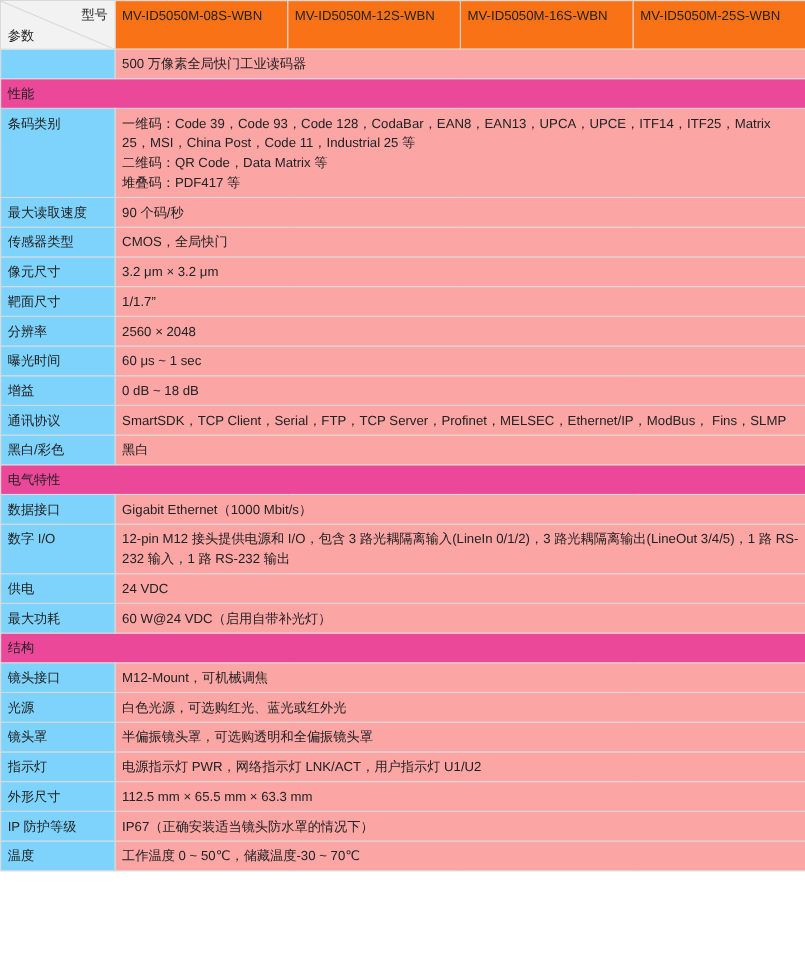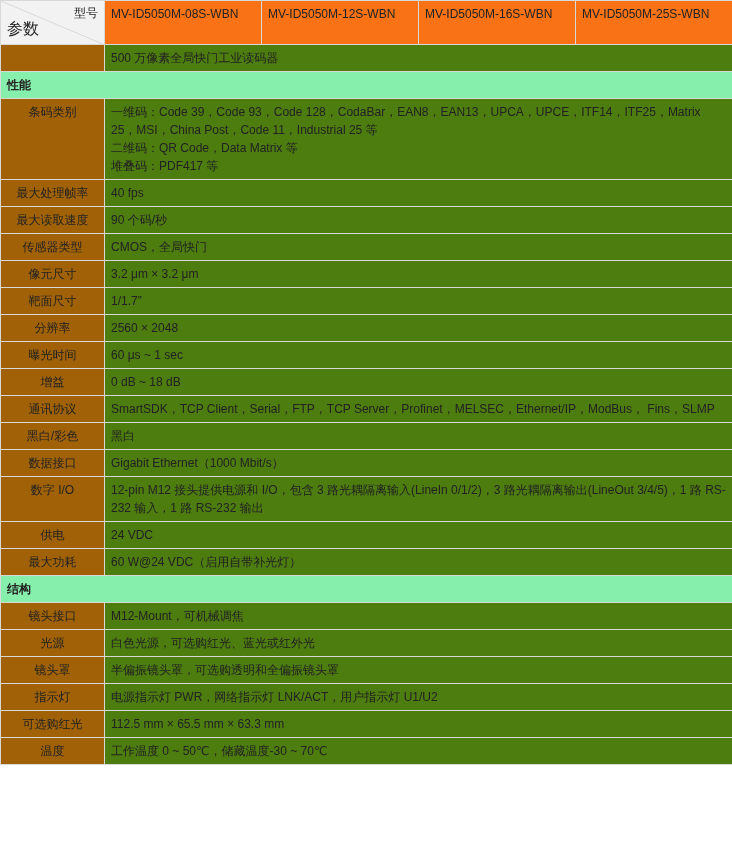--- a/index.html
+++ b/index.html
@@ -40,44 +40,43 @@
   .hdr-model {
     position: absolute;
     top: 3px;
     right: 6px;
     font-size: 12px;
   }
   .hdr-param {
     position: absolute;
     bottom: 3px;
     left: 6px;
-    font-size: 16px;
+    font-size: 12px;
   }
   .hdr-diag {
     position: absolute;
     top: 0; left: 0; right: 0; bottom: 0;
     overflow: hidden;
   }
   .hdr-diag svg { display: block; }
   .model-cell {
     background: #f97316;
     vertical-align: top;
   }
   .section-row td {
-    background: #86efac;
-    font-weight: bold;
+    background: #ec4899;
+    font-weight: normal;
     padding: 4px 6px;
   }
   .label-cell {
-    background: #a16207;
+    background: #7dd3fc;
     width: 104px;
-    text-align: center;
   }
   .val-cell {
-    background: #4d7c0f;
+    background: #fca5a5;
   }
   .sub {
     display: block;
   }
 </style>
 </head>
 <body>
 
 <table class="spec">
   <colgroup>
@@ -113,26 +112,20 @@
       </tr>
       <tr>
         <td class="label-cell">条码类别</td>
         <td class="val-cell" colspan="4">
           <span class="sub">一维码：Code 39，Code 93，Code 128，CodaBar，EAN8，EAN13，UPCA，UPCE，ITF14，ITF25，Matrix 25，MSI，China Post，Code 11，Industrial 25 等</span>
           <span class="sub">二维码：QR Code，Data Matrix 等</span>
           <span class="sub">堆叠码：PDF417 等</span>
         </td>
       </tr>
       <tr>
-        <td class="label-cell">最大处理帧率</td>
-        <td class="val-cell" colspan="4">
-          <span class="sub">40 fps</span>
-        </td>
-      </tr>
-      <tr>
         <td class="label-cell">最大读取速度</td>
         <td class="val-cell" colspan="4">
           <span class="sub">90 个码/秒</span>
         </td>
       </tr>
       <tr>
         <td class="label-cell">传感器类型</td>
         <td class="val-cell" colspan="4">
           <span class="sub">CMOS，全局快门</span>
         </td>
@@ -171,20 +164,23 @@
         <td class="label-cell">通讯协议</td>
         <td class="val-cell" colspan="4">
           <span class="sub">SmartSDK，TCP Client，Serial，FTP，TCP Server，Profinet，MELSEC，Ethernet/IP，ModBus， Fins，SLMP</span>
         </td>
       </tr>
       <tr>
         <td class="label-cell">黑白/彩色</td>
         <td class="val-cell" colspan="4">
           <span class="sub">黑白</span>
         </td>
+      </tr>
+      <tr class="section-row">
+        <td colspan="5">电气特性</td>
       </tr>
       <tr>
         <td class="label-cell">数据接口</td>
         <td class="val-cell" colspan="4">
           <span class="sub">Gigabit Ethernet（1000 Mbit/s）</span>
         </td>
       </tr>
       <tr>
         <td class="label-cell">数字 I/O</td>
         <td class="val-cell" colspan="4">
@@ -224,23 +220,29 @@
           <span class="sub">半偏振镜头罩，可选购透明和全偏振镜头罩</span>
         </td>
       </tr>
       <tr>
         <td class="label-cell">指示灯</td>
         <td class="val-cell" colspan="4">
           <span class="sub">电源指示灯 PWR，网络指示灯 LNK/ACT，用户指示灯 U1/U2</span>
         </td>
       </tr>
       <tr>
-        <td class="label-cell">可选购红光</td>
+        <td class="label-cell">外形尺寸</td>
         <td class="val-cell" colspan="4">
           <span class="sub">112.5 mm × 65.5 mm × 63.3 mm</span>
+        </td>
+      </tr>
+      <tr>
+        <td class="label-cell">IP 防护等级</td>
+        <td class="val-cell" colspan="4">
+          <span class="sub">IP67（正确安装适当镜头防水罩的情况下）</span>
         </td>
       </tr>
       <tr>
         <td class="label-cell">温度</td>
         <td class="val-cell" colspan="4">
           <span class="sub">工作温度 0 ~ 50℃，储藏温度-30 ~ 70℃</span>
         </td>
       </tr>
     </tbody>
 </table>

